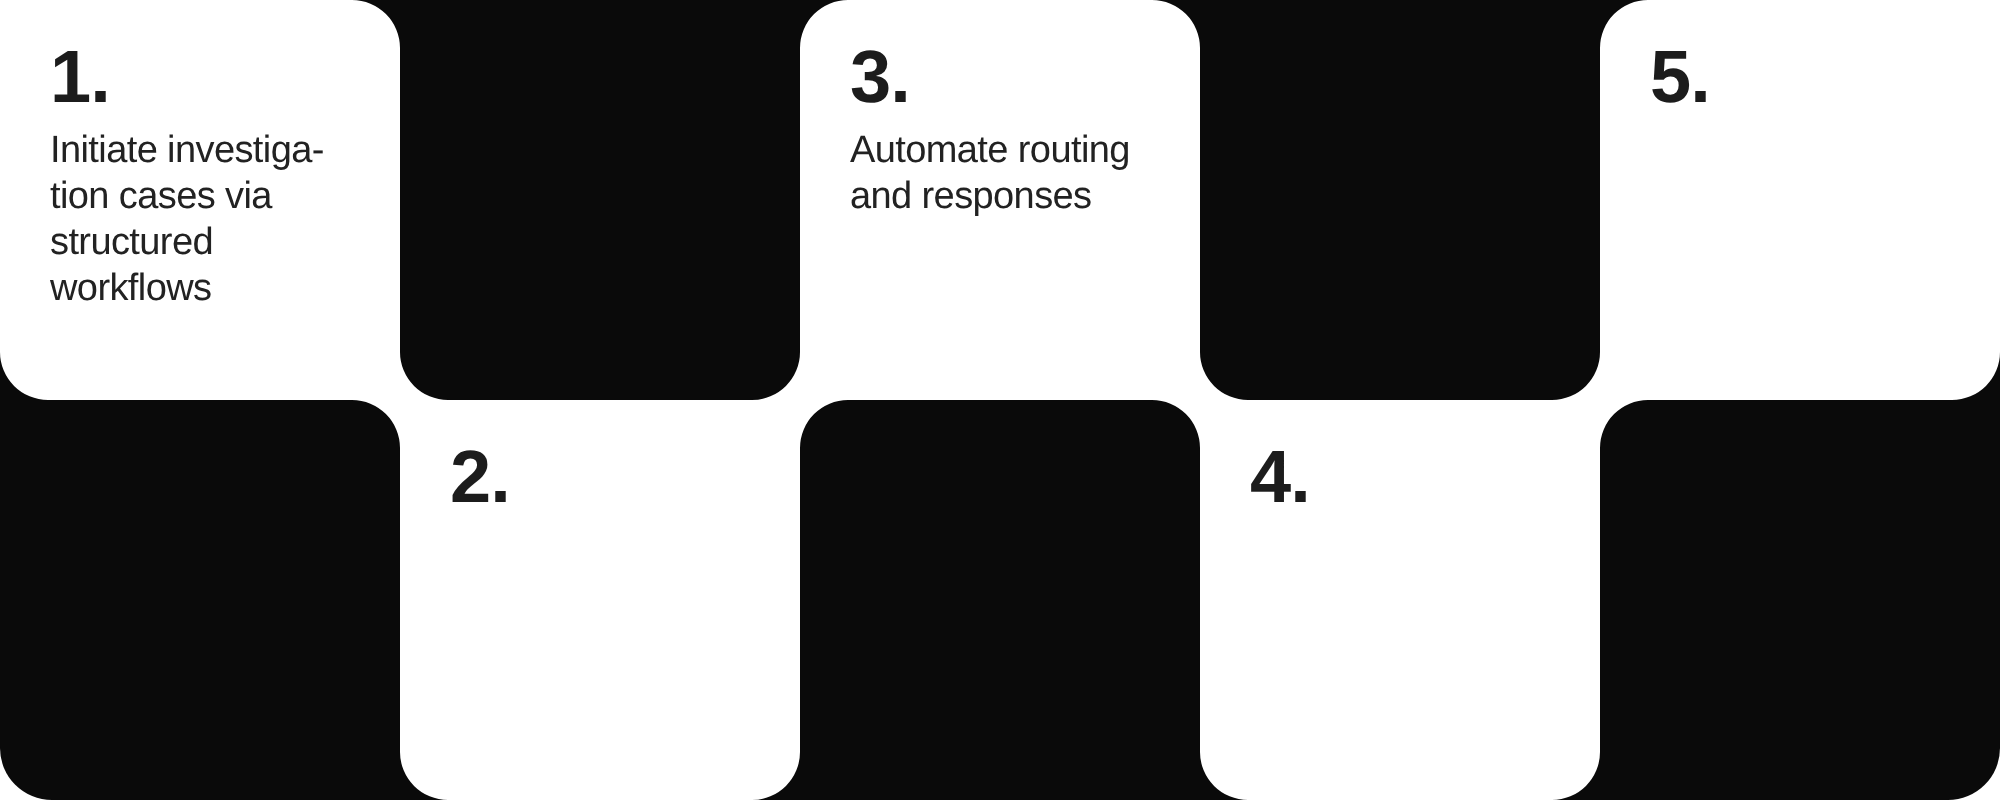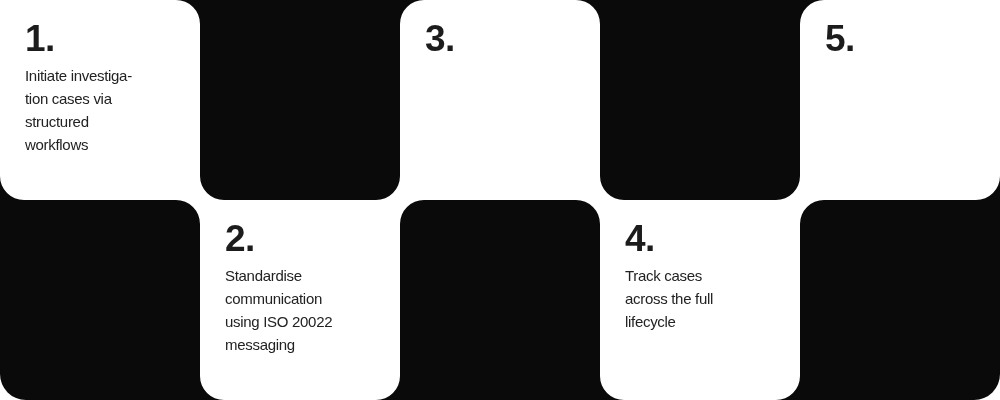--- a/index.html
+++ b/index.html
@@ -41,21 +41,21 @@
   .pos-4 { left: 800px; top: 0; }
   .num {
     font-size: 37px;
     line-height: 36px;
     font-weight: 700;
     color: #1c1c1c;
     letter-spacing: -0.5px;
   }
   .txt {
     margin-top: 7px;
-    font-size: 15px;
+    font-size: 19px;
     line-height: 23px;
     font-weight: 400;
     color: #222222;
     letter-spacing: -0.3px;
     white-space: pre-line;
   }
 </style>
 </head>
 <body>
 
@@ -72,34 +72,29 @@
   <div class="card pos-0">
     <div class="num">1.</div>
     <div class="txt">Initiate investiga-
 tion cases via
 structured
 workflows</div>
   </div>
 
   <div class="card pos-1">
     <div class="num">2.</div>
-    <div class="txt">Standardise
-communication
-using ISO 20022
-messaging</div>
   </div>
 
   <div class="card pos-2">
     <div class="num">3.</div>
+    <div class="txt">Automate routing
+and responses</div>
   </div>
 
   <div class="card pos-3">
     <div class="num">4.</div>
-    <div class="txt">Track cases
-across the full
-lifecycle</div>
   </div>
 
   <div class="card pos-4">
     <div class="num">5.</div>
   </div>
 
 </div>
 
 </body></html>

